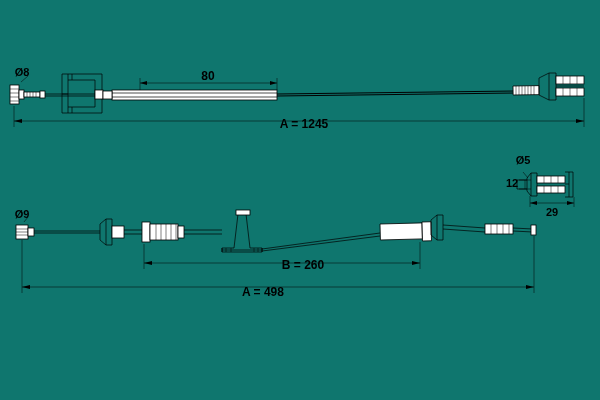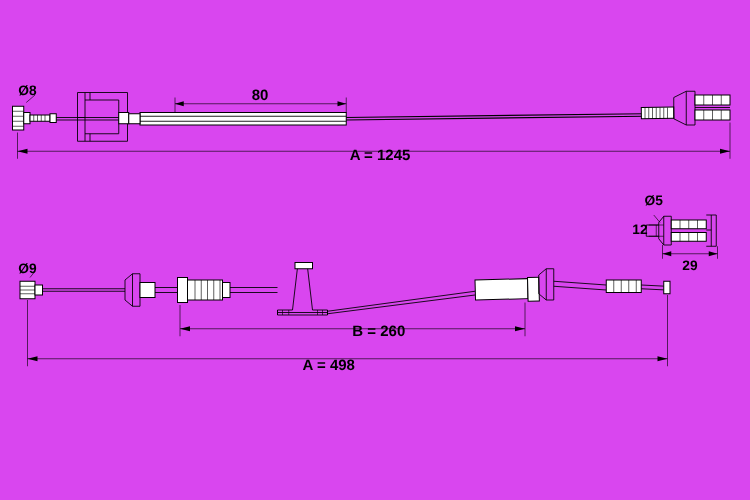--- a/index.html
+++ b/index.html
@@ -10,21 +10,21 @@
   body {
     width: 600px;
     height: 400px;
     font-family: "Liberation Sans", sans-serif;
     overflow: hidden;
   }
   #stage {
     position: relative;
     width: 600px;
     height: 400px;
-    background: #d946ef;
+    background: #0f766e;
     text-align: right;
   }
   svg.diagram {
     position: absolute;
     left: 0;
     top: 0;
     width: 600px;
     height: 400px;
   }
   .lbl {

